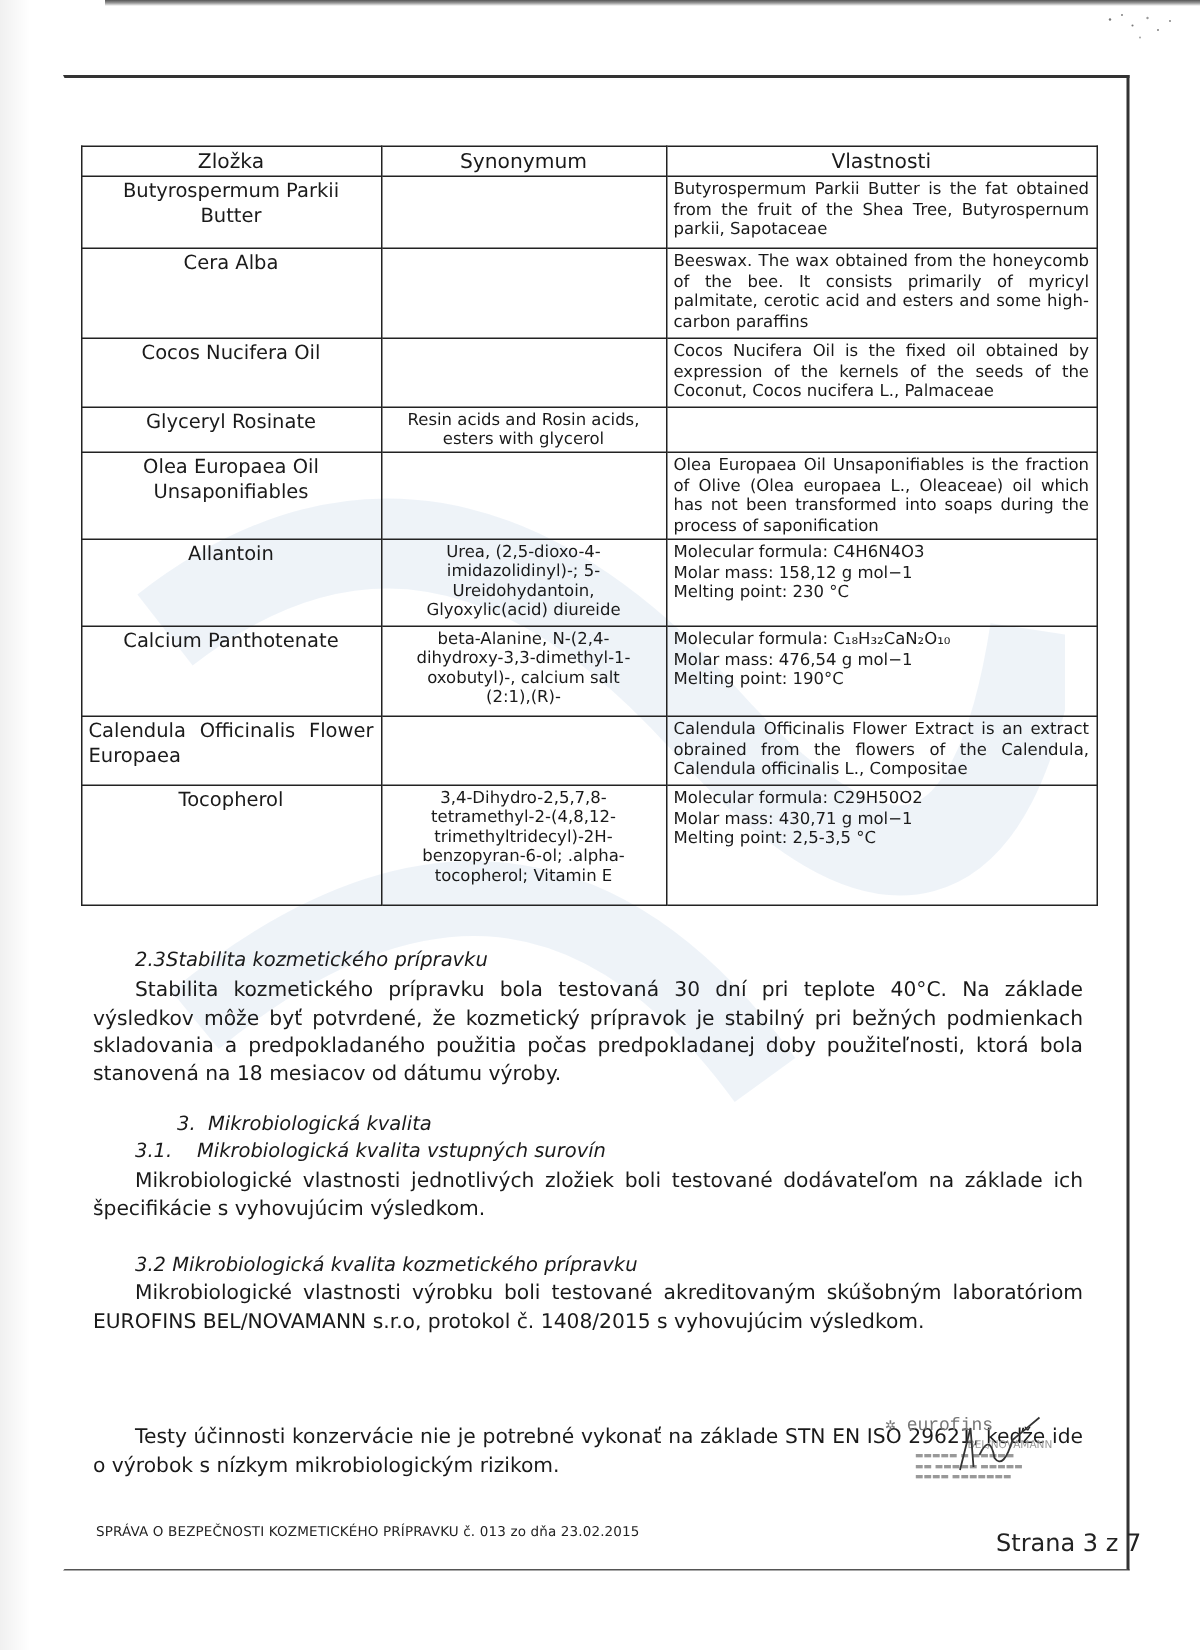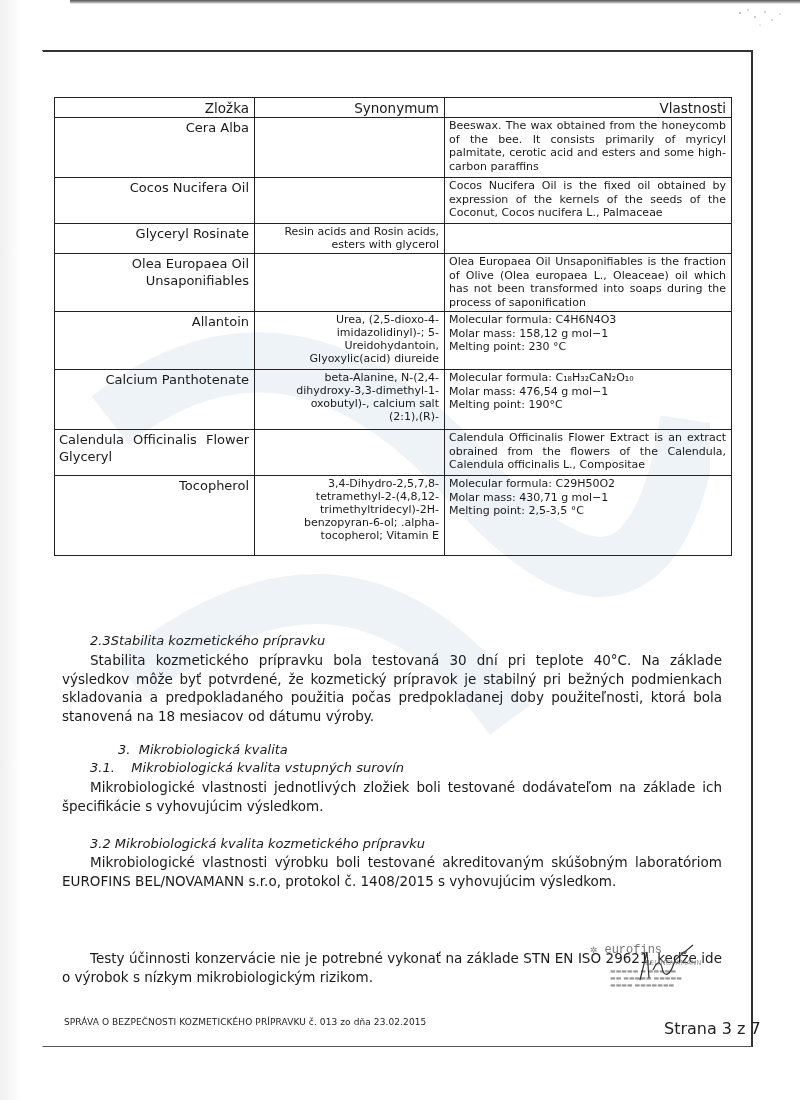--- a/index.html
+++ b/index.html
@@ -24,21 +24,21 @@
     position: absolute; left: 90px; top: 300px; width: 620px; height: 500px;
     pointer-events: none; opacity: 0.07;
   }
   table.ingredients {
     position: absolute; left: 54px; top: 97px; width: 677px;
     border-collapse: collapse; table-layout: fixed;
     font-size: 12px;
   }
   table.ingredients td, table.ingredients th {
     border: 1px solid #222; vertical-align: top; padding: 1px 5px 1px 4px;
-    text-align: right; font-weight: normal;
+    text-align: center; font-weight: normal;
   }
   table.ingredients th { font-size: 13.5px; padding-top: 2px; }
   col.c1 { width: 200px; } col.c2 { width: 190px; } col.c3 { width: 287px; }
   .col1 { font-size: 13px; line-height: 17px; }
   .col2 { font-size: 11px; line-height: 13px; }
   .col3 { font-size: 11px; line-height: 13.5px; text-align: justify !important; }
   .col1.justify { text-align: justify !important; text-align-last: left; }
   .r-butter { height: 48px; } .r-cera { height: 60px; } .r-cocos { height: 46px; }
   .r-glyc { height: 30px; } .r-olea { height: 58px; } .r-allan { height: 58px; }
   .r-calc { height: 60px; } .r-calen { height: 46px; } .r-toco { height: 80px; }
@@ -101,20 +101,30 @@
       <col class="c3">
     </colgroup>
   <thead>
     <tr>
       <th>Zložka</th>
       <th>Synonymum</th>
       <th>Vlastnosti</th>
     </tr>
   </thead>
   <tbody id="table-body">
+      <tr class="r-butter">
+        <td class="col1">
+          <span class="line">Butyrospermum Parkii</span>
+          <span class="line">Butter</span>
+        </td>
+        <td class="col2"></td>
+        <td class="col3">
+          <span class="line">Butyrospermum Parkii Butter is the fat obtained from the fruit of the Shea Tree, Butyrospernum parkii, Sapotaceae</span>
+        </td>
+      </tr>
       <tr class="r-cera">
         <td class="col1">
           <span class="line">Cera Alba</span>
         </td>
         <td class="col2"></td>
         <td class="col3">
           <span class="line">Beeswax. The wax obtained from the honeycomb of the bee. It consists primarily of myricyl palmitate, cerotic acid and esters and some high-carbon paraffins</span>
         </td>
       </tr>
       <tr class="r-cocos">
@@ -173,21 +183,21 @@
           <span class="line">(2:1),(R)-</span>
         </td>
         <td class="col3">
           <span class="line">Molecular formula: C₁₈H₃₂CaN₂O₁₀</span>
           <span class="line">Molar mass: 476,54 g mol−1</span>
           <span class="line">Melting point: 190°C</span>
         </td>
       </tr>
       <tr class="r-calen">
         <td class="col1 justify">
-          <span class="line">Calendula Officinalis Flower Glyceryl</span>
+          <span class="line">Calendula Officinalis Flower Europaea</span>
         </td>
         <td class="col2"></td>
         <td class="col3">
           <span class="line">Calendula Officinalis Flower Extract is an extract obrained from the flowers of the Calendula, Calendula officinalis L., Compositae</span>
         </td>
       </tr>
       <tr class="r-toco">
         <td class="col1">
           <span class="line">Tocopherol</span>
         </td>

